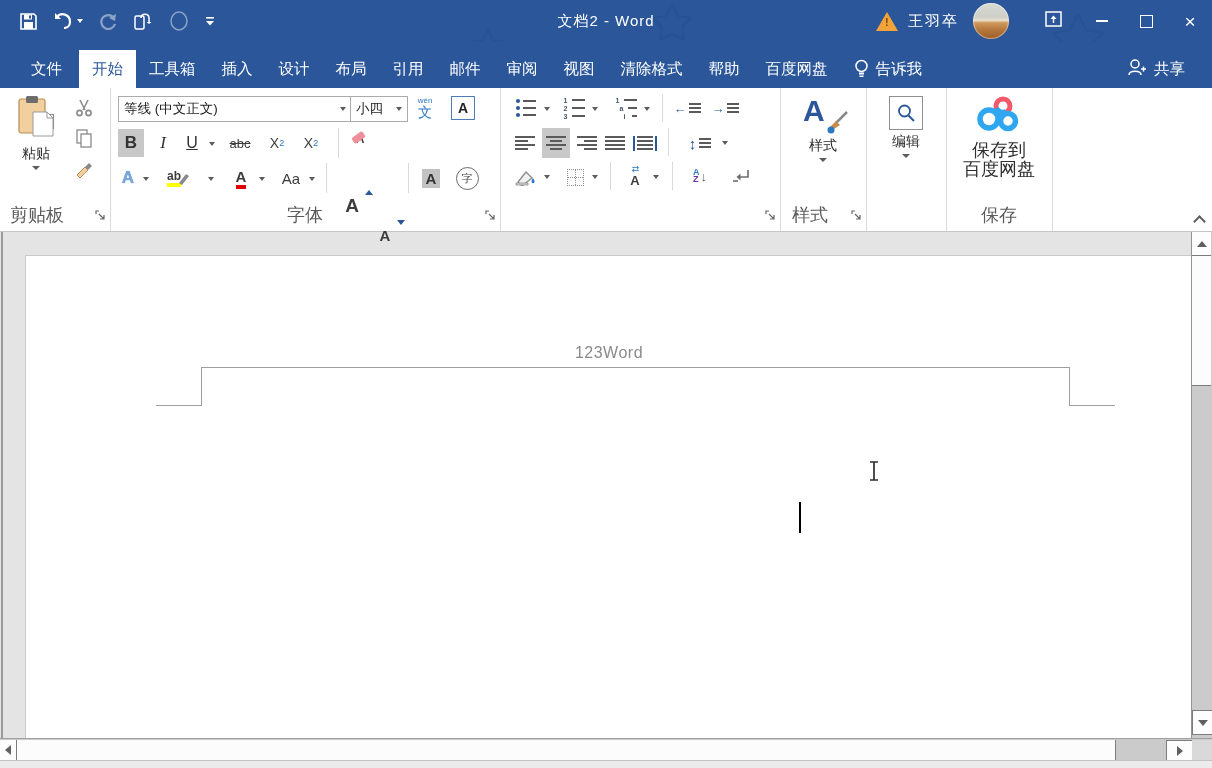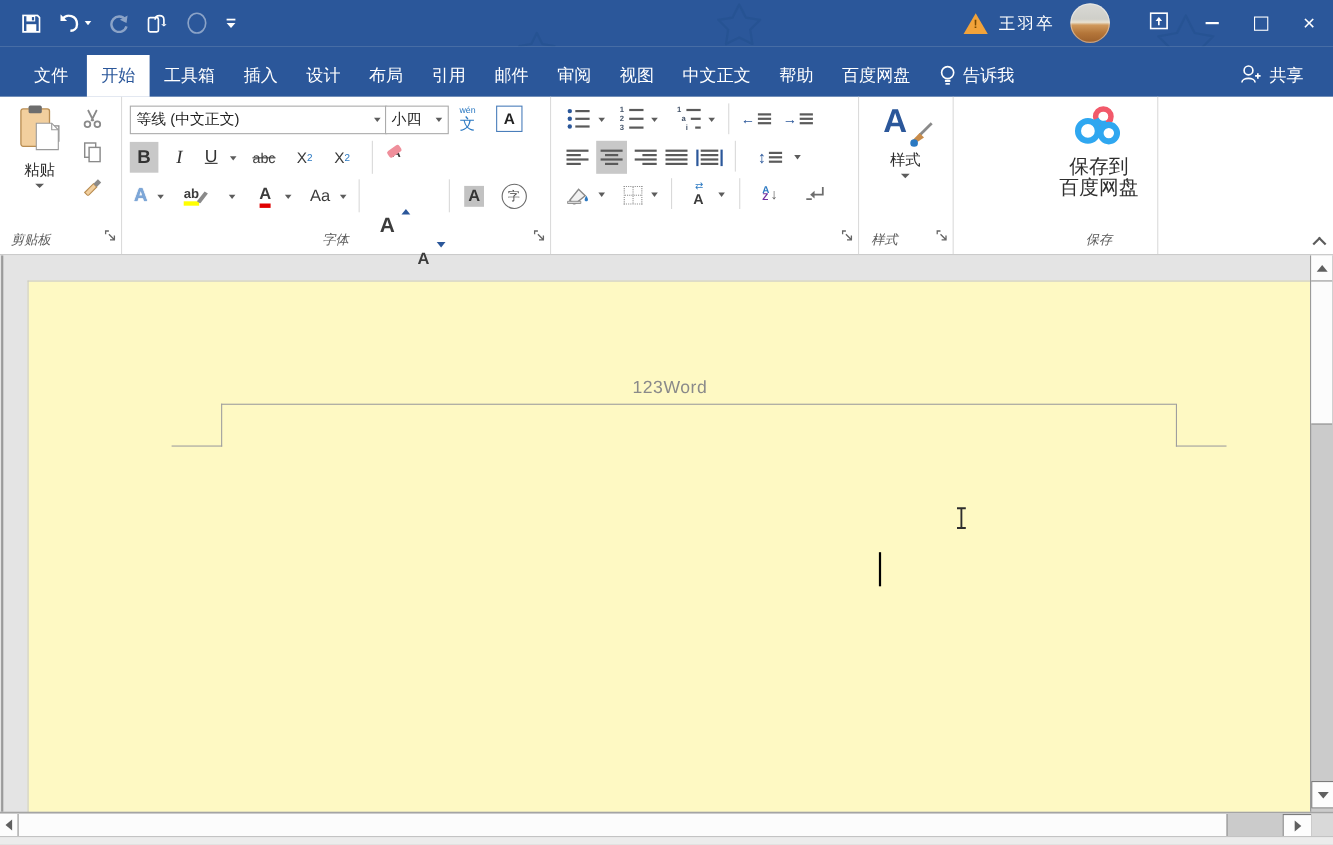--- a/index.html
+++ b/index.html
@@ -34,21 +34,21 @@
   .tab{height:38px;display:flex;align-items:center;padding:0 13px;color:#fff;font-size:15.5px;white-space:nowrap;}
   .tab.active{background:#fff;color:#2b579a;}
   .tab.filetab{margin-left:14px;padding:0 17px;}
   .tellme-bulb{margin-right:7px;display:flex;}
   .share-tab{margin-right:14px;display:flex;align-items:center;gap:7px;}
   .grow{flex:1;}
 
   
   .ribbon{position:absolute;left:0;top:88px;width:1212px;height:143px;background:#fff;border-bottom:1px solid #c6c6c6;z-index:2;}
   .rgroup{position:absolute;top:0;height:143px;border-right:1px solid #dbdbdb;}
-  .g-label{position:absolute;bottom:4px;left:0;right:0;text-align:center;color:#5b5b5b;font-size:12px;font-style:italic;}
+  .g-label{position:absolute;bottom:4px;left:0;right:0;text-align:center;color:#5b5b5b;font-size:18px;}
   .launcher{position:absolute;right:4px;bottom:6px;}
   .bigbtn{position:absolute;display:flex;flex-direction:column;align-items:center;gap:3px;cursor:default;}
   .bigbtn .blabel{font-size:14px;color:#2e2e2e;}
   .dd{width:0;height:0;border-left:4px solid transparent;border-right:4px solid transparent;border-top:4px solid #5c5c5c;display:inline-block;}
   .ddm{width:0;height:0;border-left:3.5px solid transparent;border-right:3.5px solid transparent;border-top:4px solid #5c5c5c;display:inline-block;}
   .vsep{position:absolute;width:1px;background:#d9d9d9;}
   .rbtn{position:absolute;display:flex;align-items:center;justify-content:center;color:#333;}
   .sel{background:#c8c8c8;}
   .combo{position:absolute;height:24px;border:1px solid #ababab;background:#fff;display:flex;align-items:center;font-size:13.5px;color:#1e1e1e;padding:0 5px;justify-content:space-between;}
 
@@ -110,21 +110,21 @@
   .editbox{width:32px;height:32px;border:1px solid #8f8f8f;display:flex;align-items:center;justify-content:center;}
   .save2line{font-size:18px;color:#2e2e2e;line-height:19px;text-align:center;}
 
   
   .chev{position:absolute;right:8px;bottom:7px;width:9px;height:9px;}
   .chev:before{content:"";position:absolute;left:0;top:2px;width:7px;height:7px;border-top:2px solid #5c5c5c;border-right:2px solid #5c5c5c;transform:rotate(-45deg);}
 
   
   .docarea{position:absolute;left:0;top:232px;width:1212px;height:506px;background:#e4e4e4;}
   .winedge{position:absolute;left:1px;top:0;width:2px;height:506px;background:#9a9a9a;}
-  .page{position:absolute;left:25px;top:23px;width:1166px;height:483px;background:#fef9c3;border:1px solid #c9c9c9;border-bottom:none;}
+  .page{position:absolute;left:25px;top:23px;width:1166px;height:483px;background:#ffffff;border:1px solid #c9c9c9;border-bottom:none;}
   .hdr-text{position:absolute;left:0;right:0;top:88px;text-align:center;color:#8a8a8a;font-size:16px;letter-spacing:.5px;}
   .hdr-line{position:absolute;left:175px;top:111px;width:868px;border-top:1px solid #9f9f9f;}
   .crop-l{position:absolute;left:130px;top:111px;width:45px;height:38px;border-right:1px solid #9f9f9f;border-bottom:1px solid #9f9f9f;}
   .crop-r{position:absolute;left:1043px;top:111px;width:45px;height:38px;border-left:1px solid #9f9f9f;border-bottom:1px solid #9f9f9f;}
   .body-text{position:absolute;left:425px;top:249px;font-size:21px;font-weight:700;color:#000;letter-spacing:1.5px;white-space:nowrap;}
   .caret{position:absolute;left:773px;top:246px;width:2px;height:31px;background:#000;}
   .ibeam{position:absolute;left:867px;top:228px;}
 
   
   .vscroll{position:absolute;right:0;top:0;width:20px;height:506px;background:#cbcbcb;border-left:1px solid #949494;}
@@ -199,20 +199,21 @@
           </svg>
       </span>
       <span class="ic">
         <svg width="10" height="10" viewBox="0 0 10 10">
             <rect x="1" y="1" width="8" height="1.6" fill="#fff"></rect>
             <path d="M1 5 h8 l-4 4.5 z" fill="#fff"></path>
           </svg>
       </span>
     </div>
 
+    <div class="win-title">文档2 - Word</div>
 
     <div class="tb-right">
       <span class="warn-tri">
           <b>!</b>
         </span>
       <span class="user-name">王羽卒</span>
       <span class="avatar"></span>
       <span class="ic ribopts">
         <svg width="17" height="16" viewBox="0 0 17 16">
             <rect x="1" y="1" width="15" height="14" fill="none" stroke="#fff" stroke-width="1.5"></rect>
@@ -234,21 +235,21 @@
     <div class="tab filetab">文件</div>
     <div class="tab active">开始</div>
     <div class="tab">工具箱</div>
     <div class="tab">插入</div>
     <div class="tab">设计</div>
     <div class="tab">布局</div>
     <div class="tab">引用</div>
     <div class="tab">邮件</div>
     <div class="tab">审阅</div>
     <div class="tab">视图</div>
-    <div class="tab">中文正文</div>
+    <div class="tab">清除格式</div>
     <div class="tab">帮助</div>
     <div class="tab">百度网盘</div>
     <div class="tab">
       <span class="tellme-bulb">
         <svg width="15" height="20" viewBox="0 0 15 20">
             <circle cx="7.5" cy="7" r="5.5" fill="none" stroke="#fff" stroke-width="1.5"></circle>
             <rect x="5" y="13.5" width="5" height="2" fill="#fff"></rect>
             <rect x="5.5" y="16.5" width="4" height="1.5" fill="#fff"></rect>
           </svg>
       </span>
@@ -568,20 +569,32 @@
         <span class="dd"></span>
       </div>
       <span class="g-label" style="text-align:left;padding-left:12px;">样式</span>
       <span class="launcher">
         <svg width="11" height="11" viewBox="0 0 11 11">
             <path d="M1 4 V1 h3 M4 4 l5 5 M9 5 v4 h-4" fill="none" stroke="#666" stroke-width="1.2"></path>
           </svg>
       </span>
     </div>
 
+    <div class="rgroup" style="left:866px;width:80px;">
+      <div class="bigbtn" style="left:16px;top:8px;width:48px;">
+        <span class="editbox">
+          <svg width="20" height="20" viewBox="0 0 20 20">
+              <circle cx="8.5" cy="8" r="5.5" fill="none" stroke="#2b579a" stroke-width="1.8"></circle>
+              <path d="M12.5 12.5 L18 18" stroke="#2b579a" stroke-width="2"></path>
+            </svg>
+        </span>
+        <span class="blabel">编辑</span>
+        <span class="dd"></span>
+      </div>
+    </div>
 
     <div class="rgroup" style="left:946px;width:106px;">
       <div class="bigbtn" style="left:13px;top:6px;width:80px;">
         <span>
           <svg width="46" height="40" viewBox="0 0 46 40">
             <circle cx="27" cy="12" r="7" fill="none" stroke="#f2596a" stroke-width="5"></circle>
             <path d="M20.5 14 A7 7 0 0 0 30 17.5" fill="none" stroke="#2fa7f0" stroke-width="5"></path>
             <circle cx="13" cy="25" r="9" fill="none" stroke="#2fa7f0" stroke-width="5.5"></circle>
             <circle cx="32" cy="27" r="7.5" fill="none" stroke="#2fa7f0" stroke-width="5.5"></circle>
           </svg>

